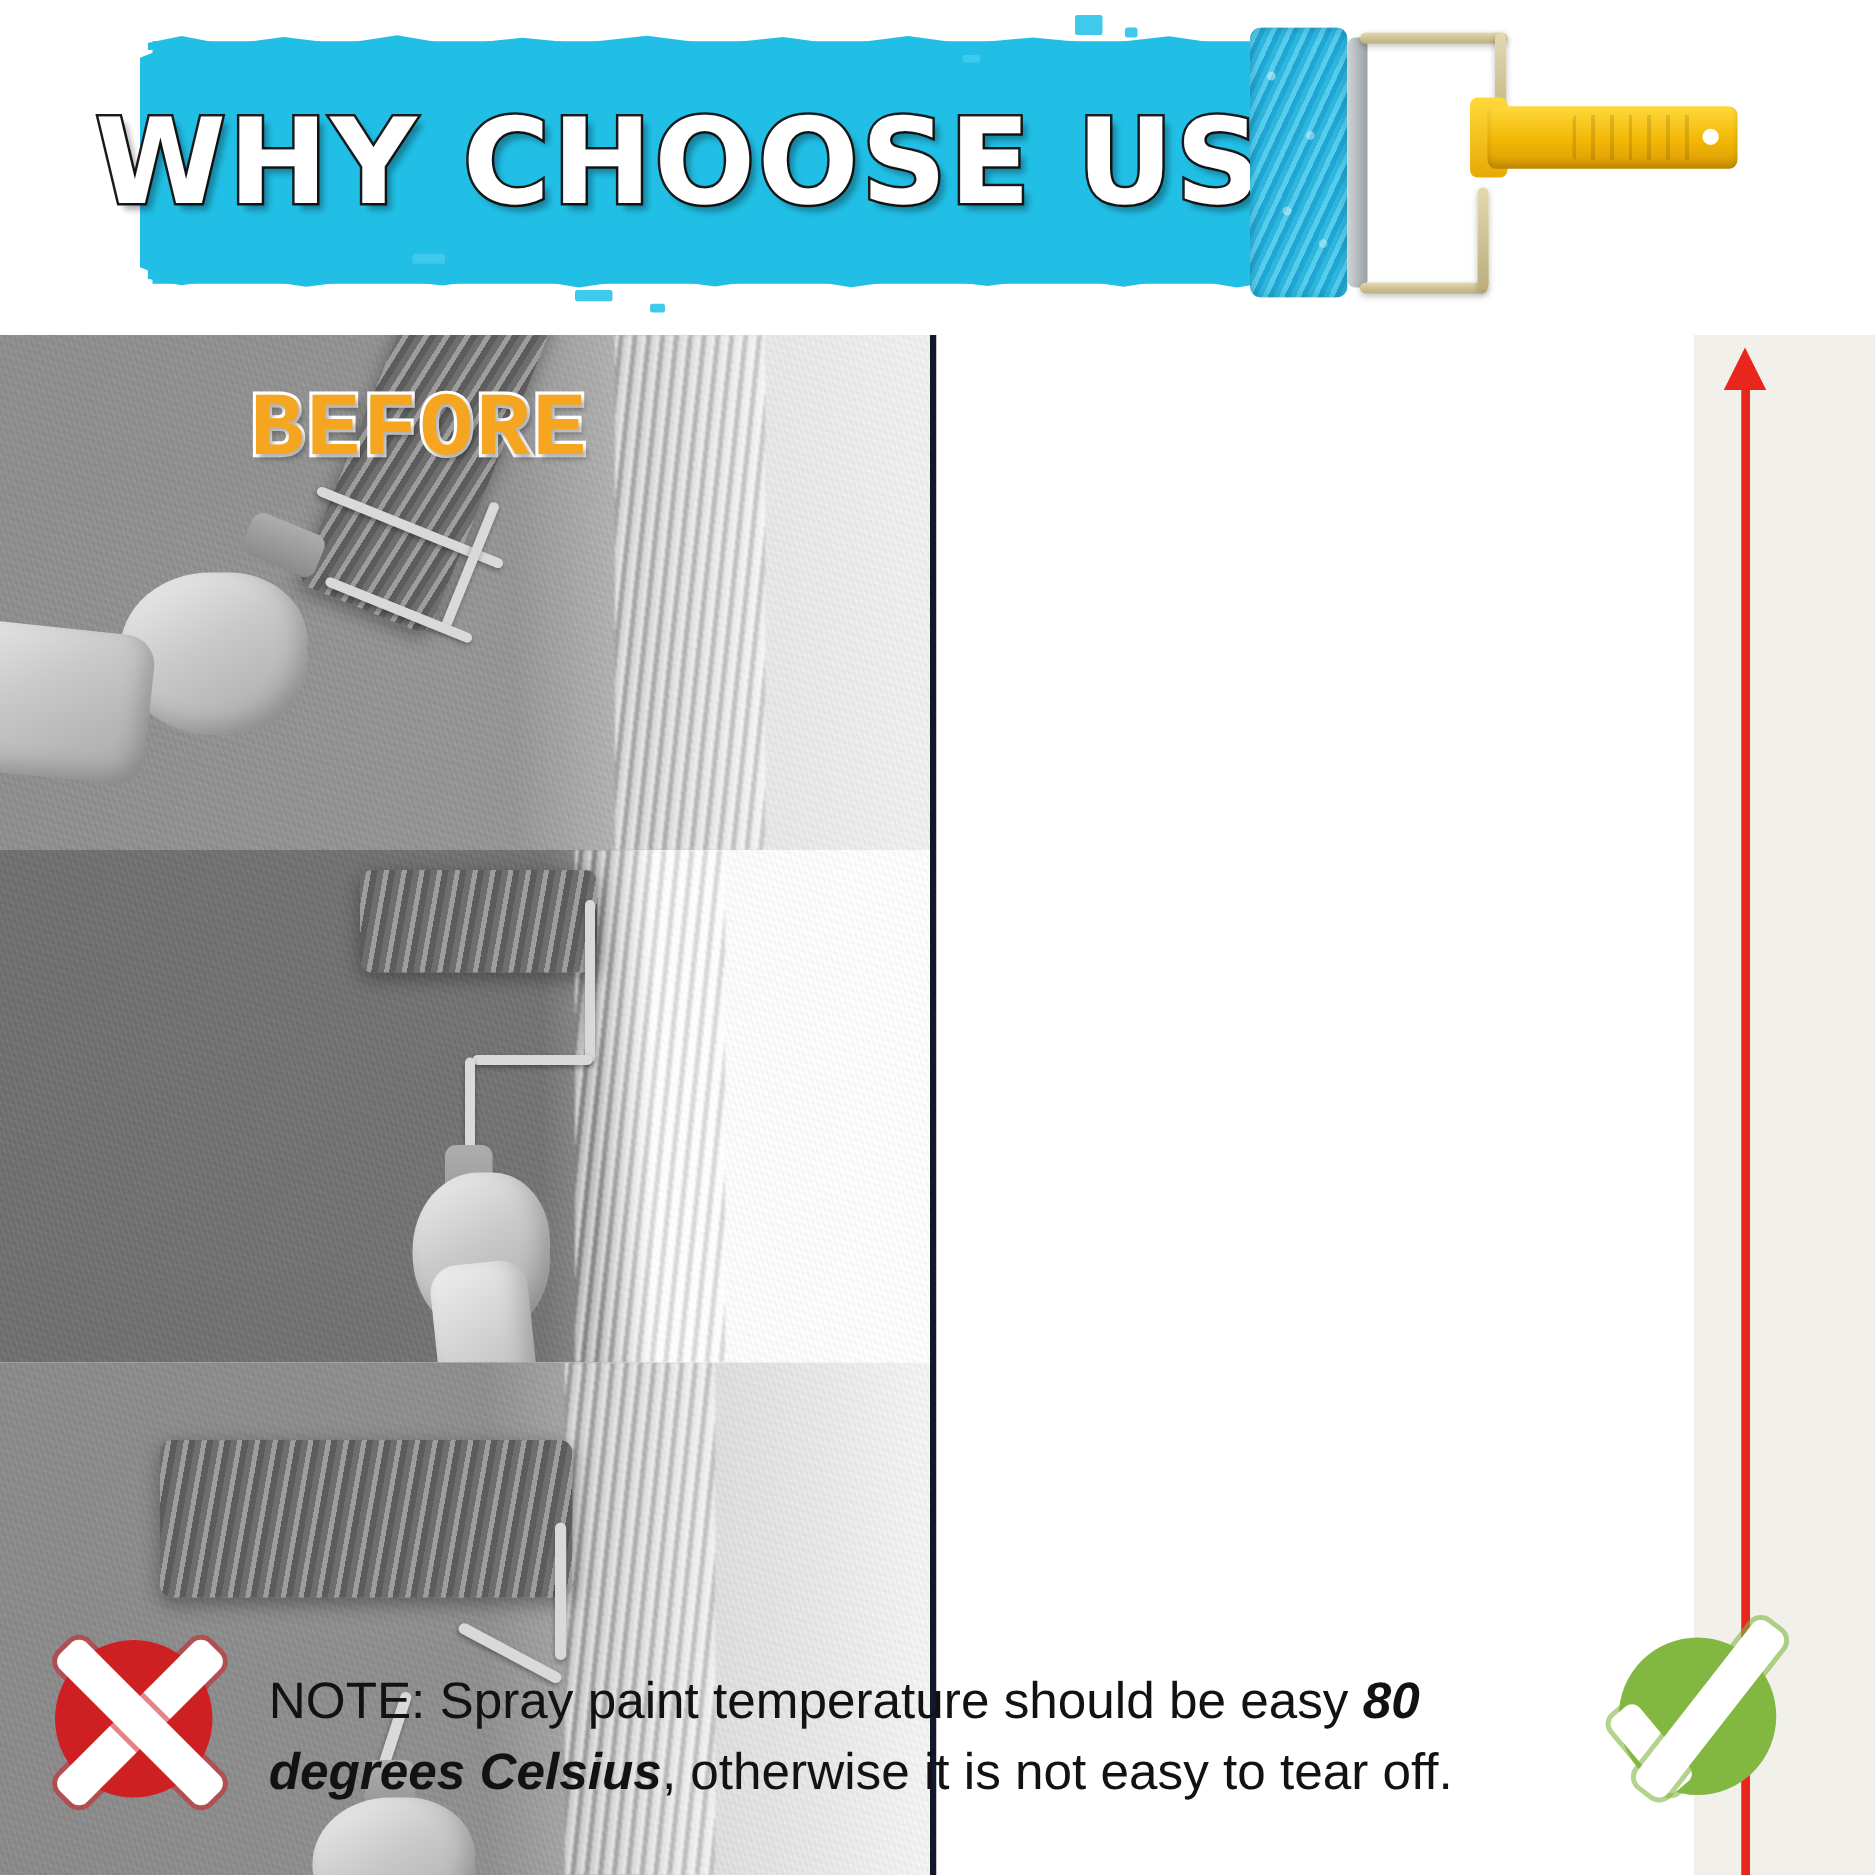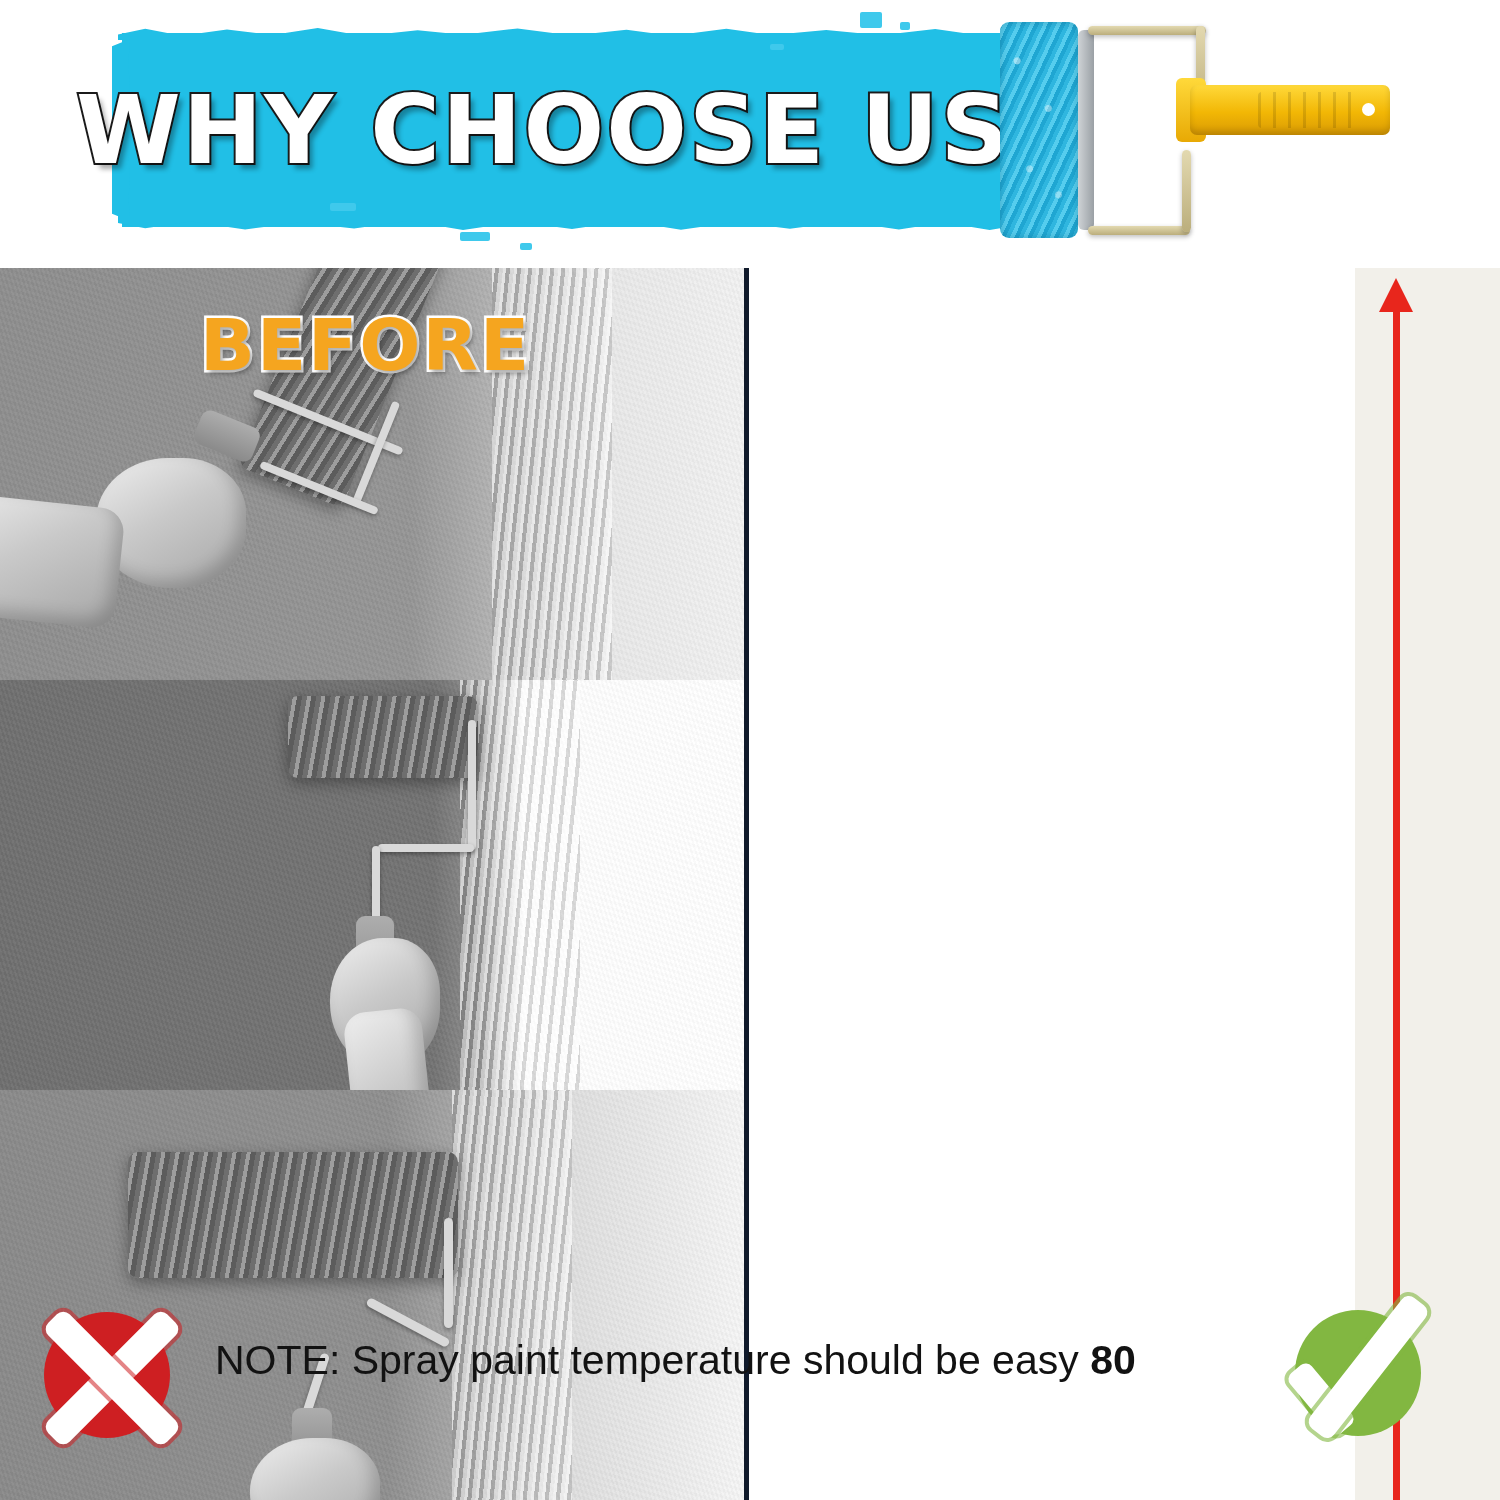--- a/index.html
+++ b/index.html
@@ -114,28 +114,28 @@
   .arrow-shaft{position:absolute;left:1393px;top:30px;width:7px;height:1202px;background:#E8261C;}
   .arrow-head{position:absolute;left:1379px;top:10px;width:0;height:0;
      border-left:17px solid transparent;border-right:17px solid transparent;
      border-bottom:34px solid #E8261C;}
 
   
   .lbl{position:absolute;font-size:72px;font-weight:bold;color:#F5A51F;
      font-family:"DejaVu Sans",sans-serif;letter-spacing:2px;
      -webkit-text-stroke:5px #ffffff;paint-order:stroke fill;
      text-shadow:3px 4px 4px rgba(0,0,0,.30);white-space:nowrap;}
-  .lbl-before{left:200px;top:35px;}
+  .lbl-before{left:200px;top:35px;font-family:Liberation Mono, monospace;}
   .lbl-after{left:235px;top:35px;}
 
   
   .note-wrap{position:absolute;left:215px;top:1332px;width:1085px;height:120px;}
   .note-line{font-size:41px;color:#121212;line-height:57px;white-space:nowrap;
      font-family:"Liberation Sans",sans-serif;}
-  .note-line b{font-weight:bold;}
+  .note-line b{font-weight:bold;font-style:italic;}
 
   .mark{position:absolute;width:150px;height:150px;}
   .mark-x{left:32px;top:1300px;}
   .mark-v{left:1283px;top:1298px;}
   .disc{position:absolute;left:12px;top:12px;width:126px;height:126px;border-radius:50%;}
   .disc-red{background:#CE1F22;}
   .disc-green{background:#82B741;}
   .xbar{position:absolute;left:65px;top:-6px;width:30px;height:168px;border-radius:9px;background:#fff;
         box-shadow:0 0 0 4px rgba(206,31,34,.55);}
   .xb1{transform:rotate(45deg);} .xb2{transform:rotate(-45deg);}
@@ -226,19 +226,20 @@
 </div>
 
 <div class="mark mark-x">
   <div class="disc disc-red"></div>
   <div class="xbar xb1"></div>
   <div class="xbar xb2"></div>
 </div>
 
 <div class="note-wrap">
   <div class="note-line"><span>NOTE: Spray paint temperature should be easy </span><b>80</b></div>
+  <div class="note-line"><b>degrees Celsius</b><span>, otherwise it is not easy to tear off.</span></div>
 </div>
 
 <div class="mark mark-v">
   <div class="disc disc-green"></div>
   <div class="vshort"></div>
   <div class="vlong"></div>
 </div>
 
 </body></html>

